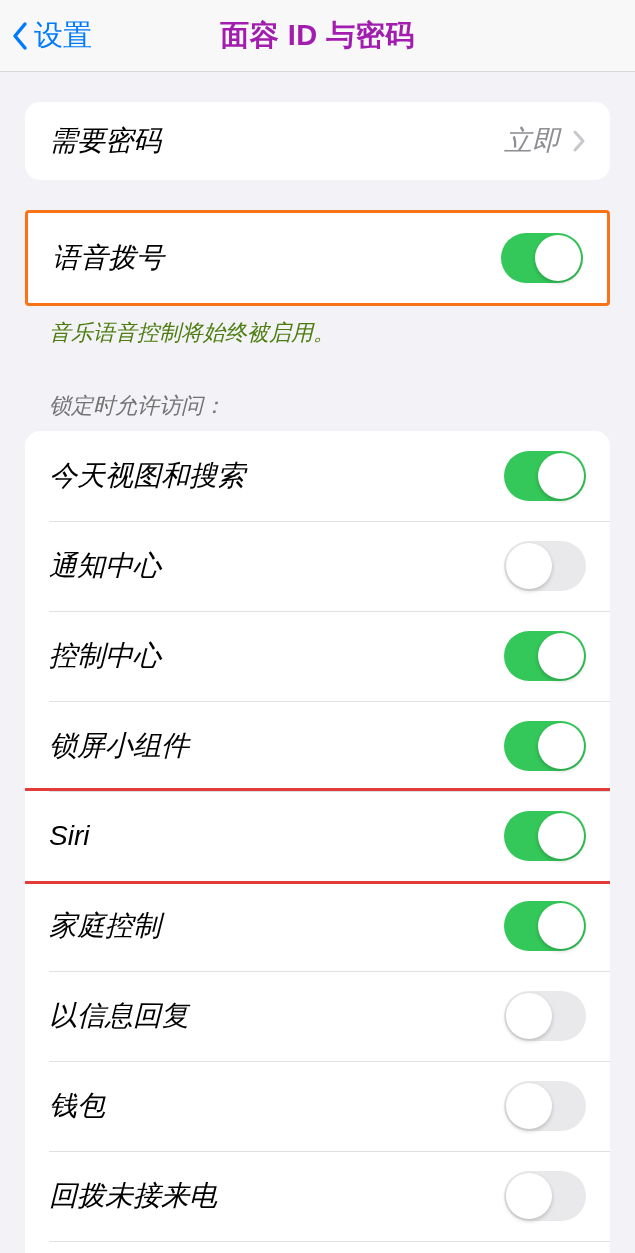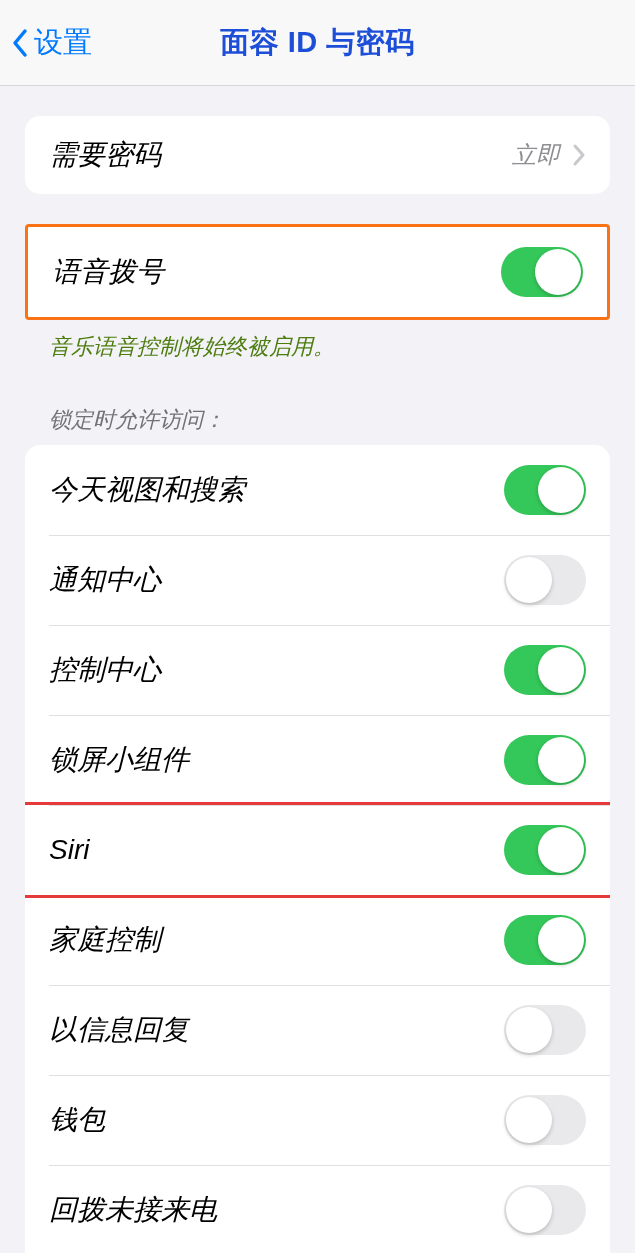--- a/index.html
+++ b/index.html
@@ -9,21 +9,21 @@
       -webkit-font-smoothing: antialiased;
     }
     body {
       font-family: -apple-system, "PingFang SC", "Helvetica Neue", Arial, sans-serif;
       background: #f2f2f7;
       width: 635px;
       height: 1253px;
       overflow: hidden;
     }
     .nav-bar {
-      height: 86px;
+      height: 72px;
       background: #f8f8f8;
       border-bottom: 1px solid #d8d8dc;
       display: flex;
       align-items: center;
       position: relative;
     }
     .back-button {
       display: flex;
       align-items: center;
       padding-left: 10px;
@@ -42,21 +42,21 @@
     .back-chevron svg {
       width: 18px;
       height: 30px;
     }
     .nav-title {
       position: absolute;
       left: 50%;
       transform: translateX(-50%);
       font-size: 29px;
       font-weight: 600;
-      color: #1d4ed8;
+      color: #a21caf;
       letter-spacing: 0.5px;
     }
     .content {
       padding: 0;
     }
     .section {
       margin: 30px 25px 0 25px;
       font-style: italic;
     }
     .group {
@@ -95,21 +95,21 @@
       font-size: 28px;
       color: #000;
       font-weight: 400;
     }
     .row-right {
       display: flex;
       align-items: center;
       gap: 12px;
     }
     .row-value {
-      font-size: 24px;
+      font-size: 28px;
       color: #8e8e93;
     }
     .chevron-right {
       width: 14px;
       height: 24px;
       display: flex;
       align-items: center;
     }
     .chevron-right svg {
       width: 14px;

